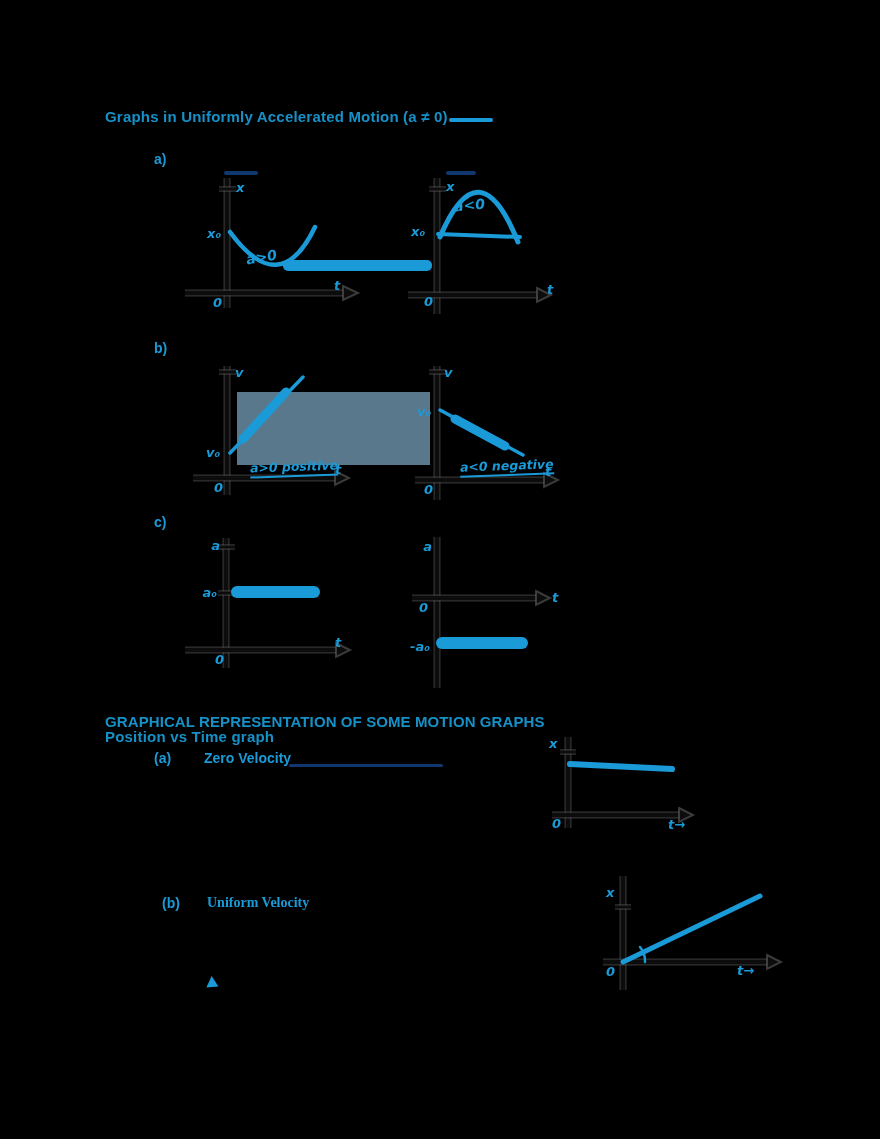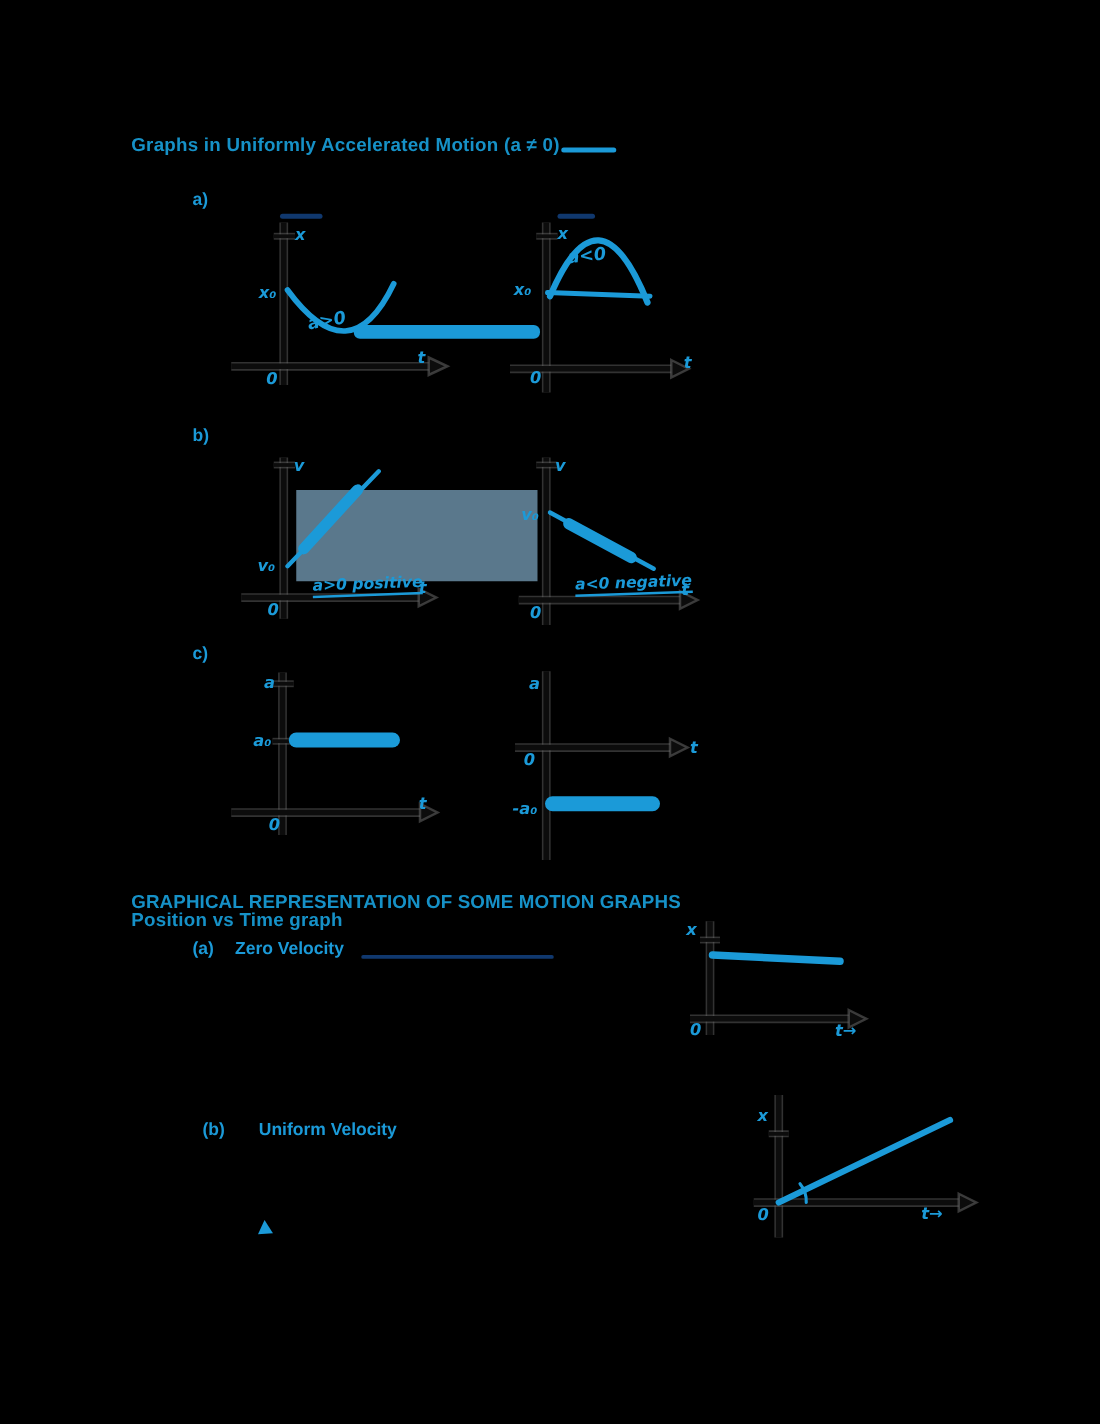--- a/index.html
+++ b/index.html
@@ -140,39 +140,39 @@
     <text class="svgtxt" x="142" y="69">t</text>
     <text class="svgtxt" x="9" y="79">0</text>
     <text class="svgtxt" x="0" y="118" font-size="10.5">-a₀</text>
   </svg>
   <div class="abs blue-bar" style="left:436px;top:637px;width:92px;height:12px;border-radius:6px;"></div>
 
   <div class="abs blue-head" style="left:105px;top:695px;letter-spacing:.1px;margin-top:18px;">GRAPHICAL REPRESENTATION OF SOME MOTION GRAPHS</div>
   <div class="abs blue-head" style="left:105px;top:728px;">Position vs Time graph</div>
 
   <div class="abs blue-label" style="left:154px;top:750px;">(a)</div>
-  <div class="abs blue-label" style="left:188px;top:750px;">Zero Velocity</div>
+  <div class="abs blue-label" style="left:204px;top:750px;">Zero Velocity</div>
   <div class="abs ink-dash" style="left:289px;top:764px;width:154px;height:3px;"></div>
 
   <svg class="abs" style="left:540px;top:733px;" width="180" height="105">
     <line class="halo" x1="28" y1="4" x2="28" y2="95"></line>
     <line class="core" x1="28" y1="4" x2="28" y2="95"></line>
     <line class="halo-t" x1="20" y1="19" x2="36" y2="19"></line>
     <line class="core-t" x1="20" y1="19" x2="36" y2="19"></line>
     <line class="halo" x1="12" y1="82" x2="141" y2="82"></line>
     <line class="core" x1="12" y1="82" x2="141" y2="82"></line>
     <polygon class="arrow" points="139,75 153,82 139,89"></polygon>
     <line class="bluestroke" stroke-width="6" x1="30" y1="31" x2="132" y2="36"></line>
     <text class="svgtxt" x="9" y="15">x</text>
     <text class="svgtxt" x="12" y="95">0</text>
     <text class="svgtxt" x="128" y="96">t→</text>
   </svg>
 
   <div class="abs blue-label" style="left:162px;top:895px;">(b)</div>
-  <div class="abs blue-label" style="left:207px;top:895px;">Uniform Velocity</div>
+  <div class="abs blue-label" style="left:207px;top:895px;font-family:Liberation Serif, serif;">Uniform Velocity</div>
 
   <svg class="abs" style="left:593px;top:872px;" width="215" height="125">
     <line class="halo" x1="30" y1="4" x2="30" y2="118"></line>
     <line class="core" x1="30" y1="4" x2="30" y2="118"></line>
     <line class="halo-t" x1="22" y1="35" x2="38" y2="35"></line>
     <line class="core-t" x1="22" y1="35" x2="38" y2="35"></line>
     <line class="halo" x1="10" y1="90" x2="176" y2="90"></line>
     <line class="core" x1="10" y1="90" x2="176" y2="90"></line>
     <polygon class="arrow" points="174,83 188,90 174,97"></polygon>
     <line class="bluestroke" stroke-width="5" x1="30" y1="90" x2="167" y2="24"></line>

